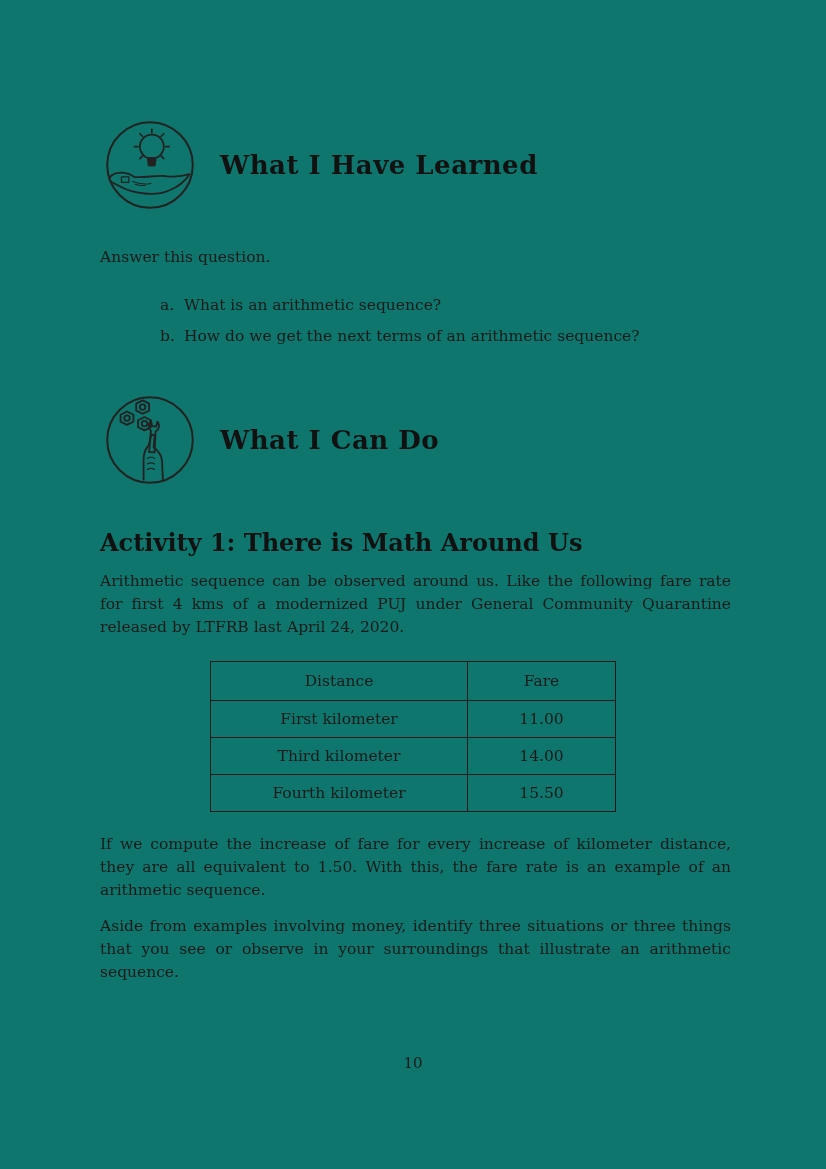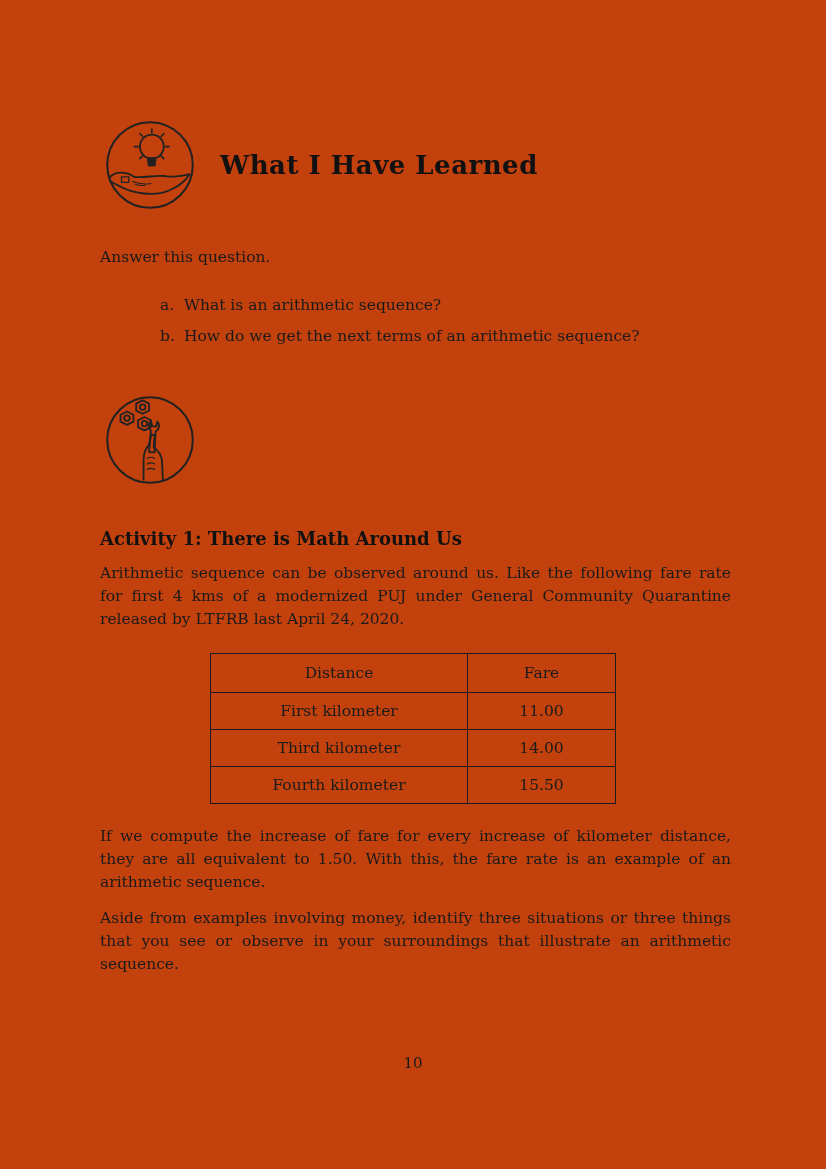--- a/index.html
+++ b/index.html
@@ -2,21 +2,21 @@
 <html><head>
 <meta charset="utf-8">
 <style>
   * { margin: 0; padding: 0; box-sizing: border-box; }
   html, body { background: #ffffff; }
   .page {
     position: relative;
     width: 826px;
     height: 1169px;
     margin: 0 auto;
-    background: #c2410c;
+    background: #0f766e;
     font-family: "DejaVu Serif", serif;
     color: #1b1b1b;
     overflow: hidden;
   }
   .section-header {
     display: flex;
     align-items: center;
     margin-left: 104px;
   }
   .section-header.first { padding-top: 119px; }
@@ -43,21 +43,21 @@
   }
   .question-item {
     display: flex;
     line-height: 22px;
     margin-bottom: 9px;
   }
   .question-item .marker { width: 24px; flex: 0 0 auto; }
   .section2 { margin-top: 47px; }
   .activity-title {
     margin: 42px 95px 0 100px;
-    font-size: 18px;
+    font-size: 24px;
     font-weight: bold;
     color: #111;
   }
   p.body-text {
     margin: 13px 95px 0 100px;
     font-size: 15.5px;
     line-height: 23px;
     text-align: justify;
   }
   p.body-text.after-table { margin-top: 21px; }
@@ -159,20 +159,21 @@
         </g>
 
         <path d="M51 29 C48 32 48 37 51 40 L49 63 L55 63.5 L56 41 C60 39 61 33 58 30 L56.5 35.5 L52.5 35 Z" stroke-width="2"></path>
 
         <path d="M43 93 L43 72 C43 65 45.5 59 48.5 56 L51.5 44 L55 45 L54 58 C58 61 62 66 63 72 L64 93" stroke-width="2"></path>
         <path d="M47 70 Q51 67.5 55 70" stroke-width="1.3"></path>
         <path d="M47 76 Q51 73.5 55 76" stroke-width="1.3"></path>
         <path d="M47 82 Q51 79.5 55 82" stroke-width="1.3"></path>
       </svg>
     </span>
+    <h1>What I Can Do</h1>
   </div>
 
   <div class="activity-title">Activity 1: There is Math Around Us</div>
 
   <p class="body-text">Arithmetic sequence can be observed around us. Like the following fare rate for first 4 kms of a modernized PUJ under General Community Quarantine released by LTFRB last April 24, 2020.</p>
 
   <div class="fare-table-wrap">
     <table class="fare-table">
       <thead>
         <tr>

